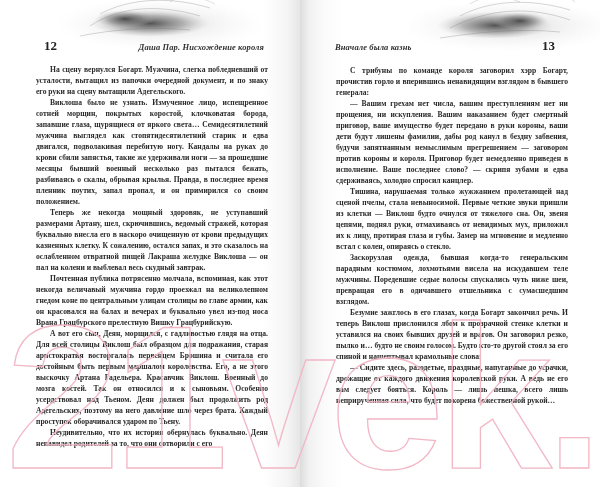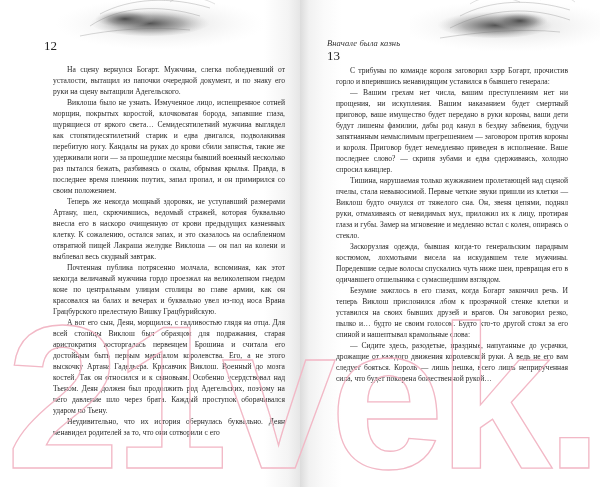--- a/index.html
+++ b/index.html
@@ -3,44 +3,44 @@
 <meta charset="utf-8">
 <style>
   html, body { margin: 0; padding: 0; }
   body {
     width: 600px; height: 487px; overflow: hidden; position: relative;
     background: #ffffff;
     font-family: "Liberation Serif", "DejaVu Serif", serif;
     color: #2b2b2b;
   }
   .spread { position: absolute; inset: 0; display: flex; }
-  .page { position: relative; width: 300px; height: 487px; overflow: hidden; }
+  .page { position: relative; width: 300px; height: 487px; overflow: hidden; font-weight: bold; }
   .page.left { background: linear-gradient(to right, #ffffff 0%, #ffffff 88%, #f4f4f4 96%, #e6e6e6 100%); }
   .page.right { background: linear-gradient(to right, #dcdcdc 0%, #f1f1f1 3%, #fafafa 8%, #ffffff 14%, #ffffff 100%); }
 
   
   .splash { position: absolute; pointer-events: none; }
   .splash svg { display: block; }
   .page.left .splash { left: 30px; top: -4px; width: 250px; height: 70px; }
   .page.right .splash { left: 110px; top: -4px; width: 250px; height: 70px; }
 
   .header {
     position: absolute; top: 38px; height: 14px; font-size: 9px; color: #333;
     display: flex; align-items: baseline; justify-content: space-between;
   }
   .page.left .header { left: 44px; right: 36px; }
-  .page.right .header { left: 27px; right: 45px; flex-direction: column; }
+  .page.right .header { left: 35px; right: 45px; }
   .page-num { font-size: 13px; font-family: "Liberation Serif", serif; color: #222; }
   .running-title { font-style: italic; font-size: 8.5px; letter-spacing: 0.1px; color: #333; }
 
   .body {
     position: absolute; top: 64px; font-size: 7.6px; line-height: 11px;
     text-align: justify; color: #2a2a2a;
   }
-  .page.left .body { left: 53px; width: 232px; }
+  .page.left .body { left: 36px; width: 232px; }
   .page.right .body { left: 36px; width: 232px; top: 65px; }
   .body p { margin: 0; text-indent: 14px; }
   .body p.noindent { text-indent: 0; }
 
   .watermark {
     position: absolute; left: 0; top: 300px; width: 600px; height: 187px; pointer-events: none;
   }
 </style>
 </head>
 <body>
@@ -63,20 +63,21 @@
         </defs>
         <ellipse cx="130" cy="28" rx="105" ry="26" fill="url(#g2)"></ellipse>
         <ellipse cx="120" cy="26" rx="60" ry="14" fill="url(#g1)"></ellipse>
         <ellipse cx="95" cy="22" rx="30" ry="9" fill="url(#g1)"></ellipse>
         <path d="M60 30 C90 10,130 8,170 20 M70 18 C100 2,140 0,180 12 M50 40 C80 34,120 30,160 34" stroke="#777" stroke-width="0.6" fill="none" opacity="0.5"></path>
         <path d="M140 6 C150 -2,170 0,185 8 M100 4 C110 -4,125 -2,135 4" stroke="#888" stroke-width="0.5" fill="none" opacity="0.5"></path>
       </svg>
     </div>
     <div class="header">
       <span class="page-num">12</span>
+      <span class="running-title">Даша Пар. Нисхождение короля</span>
     </div>
     <div class="body">
       <p>На сцену вернулся Богарт. Мужчина, слегка побледневший от усталости, вытащил из папочки очередной документ, и по знаку его руки на сцену вытащили Адегельского.</p>
       <p>Виклоша было не узнать. Измученное лицо, испещренное сотней морщин, покрытых коростой, клочковатая борода, запавшие глаза, щурящиеся от яркого света… Семидесятилетний мужчина выглядел как стопятидесятилетний старик и едва двигался, подволакивая перебитую ногу. Кандалы на руках до крови сбили запястья, такие же удерживали ноги — за прошедшие месяцы бывший военный несколько раз пытался бежать, разбиваясь о скалы, обрывая крылья. Правда, в последнее время пленник поутих, запал пропал, и он примирился со своим положением.</p>
       <p>Теперь же некогда мощный здоровяк, не уступавший размерами Артану, шел, скрючившись, ведомый стражей, которая буквально внесла его в наскоро очищенную от крови предыдущих казненных клетку. К сожалению, остался запах, и это сказалось на ослабленном отвратной пищей Лакраша желудке Виклоша — он пал на колени и выблевал весь скудный завтрак.</p>
       <p>Почтенная публика потрясенно молчала, вспоминая, как этот некогда величавый мужчина гордо проезжал на великолепном гнедом коне по центральным улицам столицы во главе армии, как он красовался на балах и вечерах и буквально увел из-под носа Врана Грацбурского прелестную Вишку Грацбурийскую.</p>
       <p>А вот его сын, Деян, морщился, с гадливостью глядя на отца. Для всей столицы Виклош был образцом для подражания, старая аристократия восторгалась первенцем Брошина и считала его достойным быть первым маршалом королевства. Его, а не этого выскочку Артана Гадельера. Красавчик Виклош. Военный до мозга костей. Так он относился и к сыновьям. Особенно усердствовал над Тьеном. Деян должен был продолжить род Адегельских, поэтому на него давление шло через брата. Каждый проступок оборачивался ударом по Тьену.</p>
       <p>Неудивительно, что их история обернулась буквально. Деян ненавидел родителей за то, что они сотворили с его</p>
     </div>
   </div>
@@ -100,21 +101,21 @@
         <ellipse cx="110" cy="24" rx="28" ry="9" fill="url(#g3)"></ellipse>
         <path d="M40 32 C80 12,120 10,160 24 M50 20 C80 4,120 2,160 14 M30 42 C70 36,110 32,150 36" stroke="#777" stroke-width="0.6" fill="none" opacity="0.5"></path>
         <path d="M60 8 C75 -2,95 0,110 6 M130 4 C140 -4,155 -2,165 6" stroke="#888" stroke-width="0.5" fill="none" opacity="0.5"></path>
       </svg>
     </div>
     <div class="header">
       <span class="running-title">Вначале была казнь</span>
       <span class="page-num">13</span>
     </div>
     <div class="body">
-      <p>С трибуны по команде короля заговорил хэрр Богарт, прочистив горло и вперившись ненавидящим уставился в бывшего генерала:</p>
+      <p>С трибуны по команде короля заговорил хэрр Богарт, прочистив горло и вперившись ненавидящим взглядом в бывшего генерала:</p>
       <p>— Вашим грехам нет числа, вашим преступлениям нет ни прощения, ни искупления. Вашим наказанием будет смертный приговор, ваше имущество будет передано в руки короны, ваши дети будут лишены фамилии, дабы род канул в бездну забвения, будучи запятнанным немыслимым прегрешением — заговором против короны и короля. Приговор будет немедленно приведен в исполнение. Ваше последнее слово? — скрипя зубами и едва сдерживаясь, холодно спросил канцлер.</p>
       <p>Тишина, нарушаемая только жужжанием пролетающей над сценой пчелы, стала невыносимой. Первые четкие звуки пришли из клетки — Виклош будто очнулся от тяжелого сна. Он, звеня цепями, поднял руки, отмахиваясь от невидимых мух, приложил их к лицу, протирая глаза и губы. Замер на мгновение и медленно встал с колен, опираясь о стекло.</p>
       <p>Заскорузлая одежда, бывшая когда-то генеральским парадным костюмом, лохмотьями висела на искудавшем теле мужчины. Поредевшие седые волосы спускались чуть ниже шеи, превращая его в одичавшего отшельника с сумасшедшим взглядом.</p>
       <p>Безумие зажглось в его глазах, когда Богарт закончил речь. И теперь Виклош прислонился лбом к прозрачной стенке клетки и уставился на своих бывших друзей и врагов. Он заговорил резко, пылко и… будто не своим голосом. Будто кто-то другой стоял за его спиной и нашептывал крамольные слова:</p>
       <p>— Сидите здесь, разодетые, праздные, напуганные до усрачки, дрожащие от каждого движения королевской руки. А ведь не его вам следует бояться. Король — лишь пешка, всего лишь неприрученная сила, что будет покорена божественной рукой…</p>
     </div>
   </div>
 
 </div>
 

